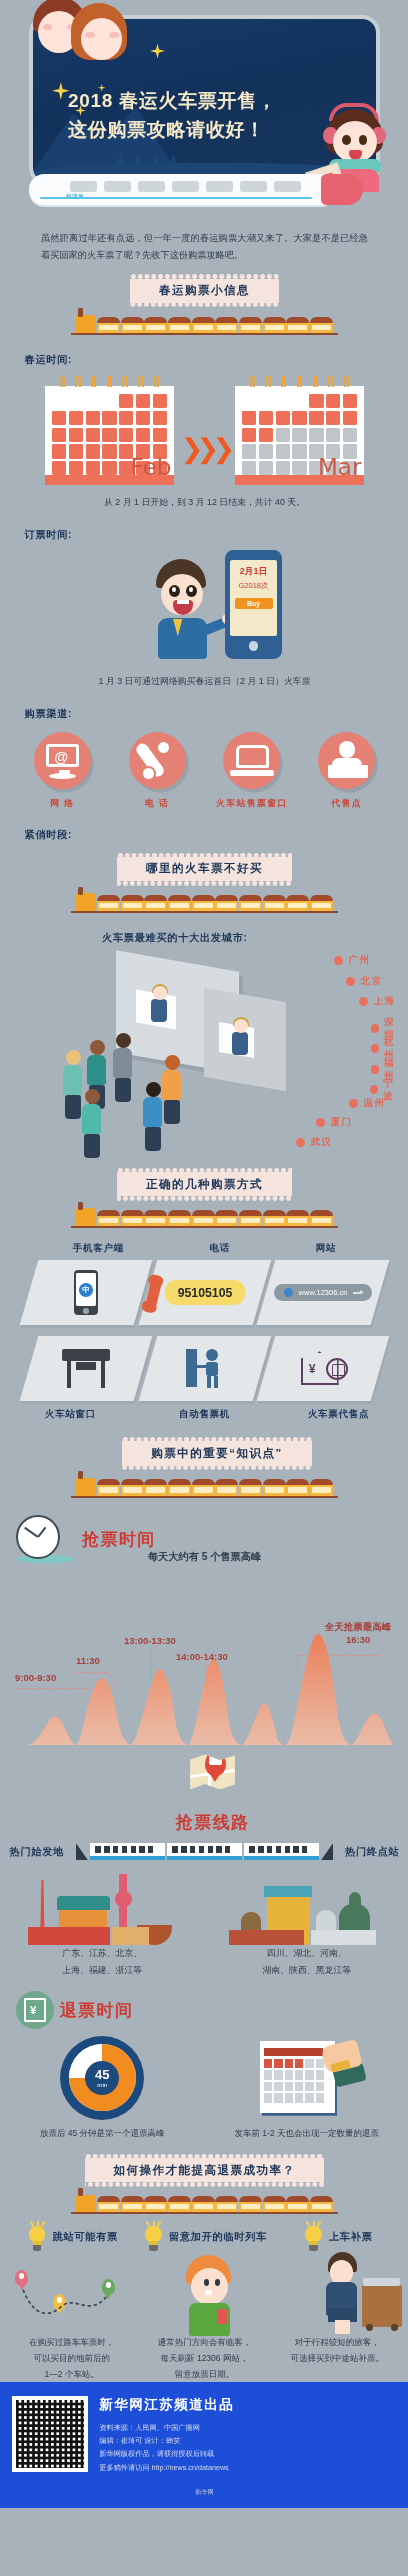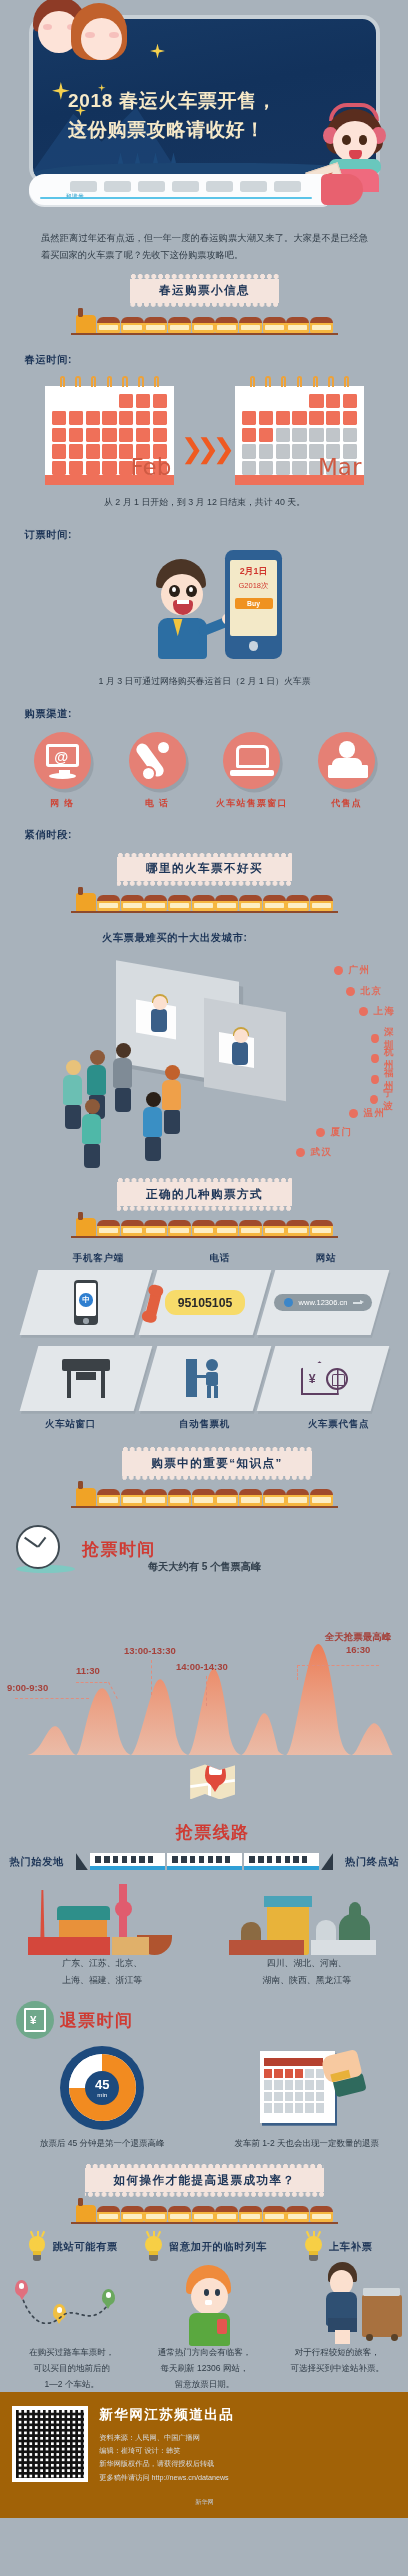--- a/index.html
+++ b/index.html
@@ -244,21 +244,21 @@
     background:#23414f; border-radius:5.4px; transform:rotate(20deg); }
   .runner .legB{ position:absolute; left:23px; top:49px; width:11px; height:35px;
     background:#23414f; border-radius:5.4px; transform:rotate(-70deg); }
   .runner .shoe{ position:absolute; width:16.3px; height:9.5px; background:#fff;
     border-radius:4.8px; }
   .runner .shoe.a{ left:50px; top:90px; } .runner .shoe.b{ left:2.7px; top:49px; }
   .peak-dates { position:absolute; right:40px; top:44px; font-size:12.3px;
     font-weight:bold; color:#cf4334; letter-spacing:0.7px; }
 
   
-  .office { position:relative; height:204px; margin-top:18px; }
+  .office { position:relative; height:204px; margin-top:8px; }
   .wall { position:absolute; left:116px; top:8.2px; width:123px; height:102px;
     background:#d7dce0; transform:skewY(10deg); box-shadow:4.1px 4.1px 0 rgba(90,100,110,.2); }
   .wall2 { position:absolute; left:204px; top:42px; width:82px; height:89px;
     background:#c9ced3; transform:skewY(10deg); }
   .window { position:absolute; background:#fdfdfd; }
   .w1{ left:136px; top:40px; width:40px; height:33px; transform:skewY(10deg); }
   .w2{ left:219px; top:72px; width:35px; height:30px; transform:skewY(10deg); }
   .clerk{ position:absolute; width:16.3px; height:23px; background:#3a5f88; border-radius:4.1px; }
   .clerk .h{ position:absolute; left:2px; top:-12.3px; width:13.6px; height:13.6px;
     border-radius:50%; background:#fbe0cf; }
@@ -483,21 +483,21 @@
     background:#fbe0cf; }
   .cart { position:absolute; right:0; top:33px; width:40px; height:42px;
     background:#a8713f; border-radius:2px; }
   .cart .top{ position:absolute; left:1.4px; top:-6.8px; width:37px; height:8.2px;
     background:#cfd6da; border-radius:1.4px; }
   .cart .wh{ position:absolute; bottom:-4.1px; width:6.8px; height:6.8px; border-radius:50%;
     background:#5a4229; }
   .cart .wh.l{ left:4.1px; } .cart .wh.r{ right:4.1px; }
 
   
-  .footer { background:#a16207; color:#fff; padding:13.6px 12.3px 11px;
+  .footer { background:#1d4ed8; color:#fff; padding:13.6px 12.3px 11px;
     display:flex; gap:11px; align-items:flex-start; }
   .qr { width:76px; height:76px; background:#fff; padding:4.1px; flex-shrink:0; }
   .qr .grid{ width:100%; height:100%;
     background-image:
       repeating-linear-gradient(0deg,#000 0 2.7px,transparent 2.7px 5.4px),
       repeating-linear-gradient(90deg,#000 0 2.7px,transparent 2.7px 5.4px);
     background-size:5.4px 5.4px; opacity:.92; }
   .f-right { flex:1; }
   .f-title { font-size:13.6px; font-weight:bold; letter-spacing:1.4px; }
   .f-lines { margin-top:6.8px; font-size:7.2px; line-height:1.85; color:#d7dee8; }
@@ -1088,21 +1088,21 @@
         L40,180 C60,178 68,140 80,138 C92,136 100,178 112,180
         C120,176 126,120 140,92 C154,64 166,100 174,150 C180,172 186,178 192,180
         C200,176 210,130 224,86 C238,42 250,92 258,150 C264,174 270,178 276,180
         C284,176 292,120 304,72 C316,24 328,80 336,148 C342,174 348,178 354,180
         C362,178 370,150 380,128 C392,100 400,142 408,174 C412,179 416,180 420,180
         C430,174 440,90 456,36 C472,-18 486,56 496,140 C502,172 508,178 516,180
         C524,178 532,148 544,136 C556,124 566,160 576,180
         L600,180 Z"></path>
     </svg>
 
-    <div class="ann" style="left:7px; top:104px;">9:00-9:30</div>
+    <div class="ann" style="left:15px; top:104px;">9:00-9:30</div>
     <div class="dash" style="left:15px; top:120px; width:74px;"></div>
 
     <div class="ann" style="left:76px; top:87px;">11:30</div>
     <div class="dash" style="left:76px; top:104px; width:31px;"></div>
     <div class="dashv" style="left:108px; top:104px; height:19px; transform:rotate(-28deg); transform-origin:top;"></div>
 
     <div class="ann" style="left:124px; top:67px;">13:00-13:30</div>
     <div class="dashv" style="left:151px; top:82px; height:35px;"></div>
 
     <div class="ann" style="left:176px; top:83px;">14:00-14:30</div>

